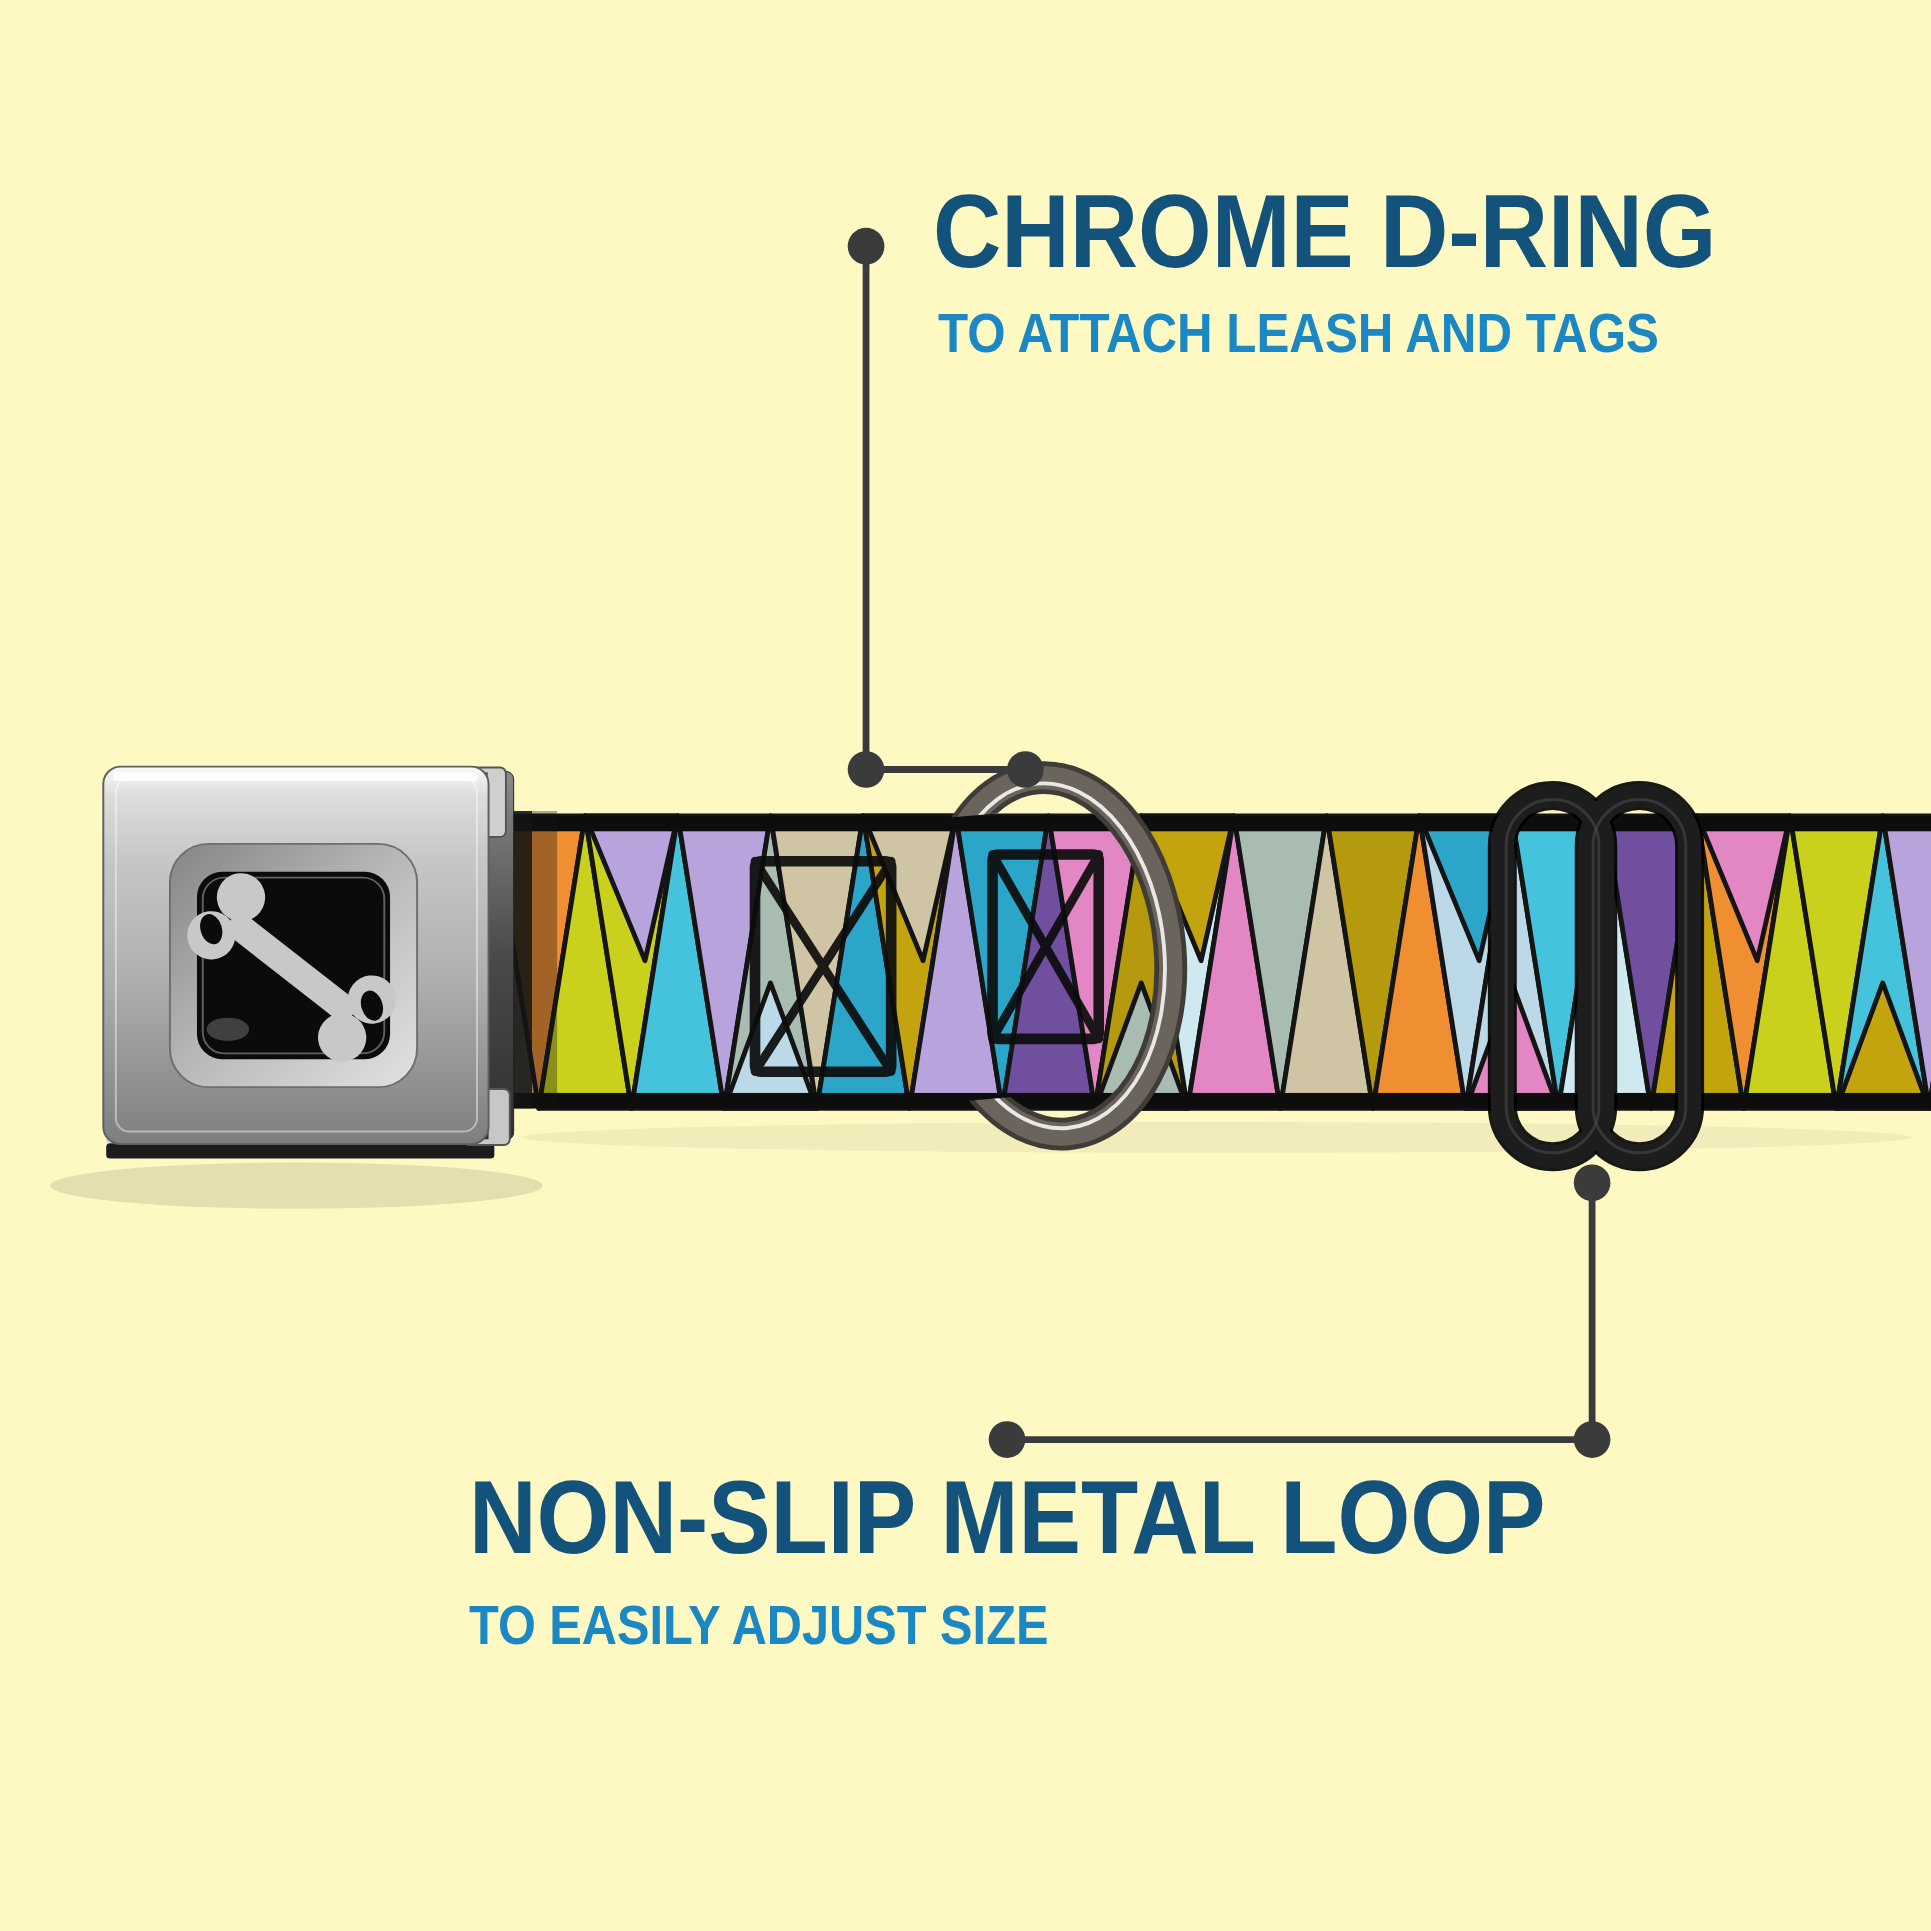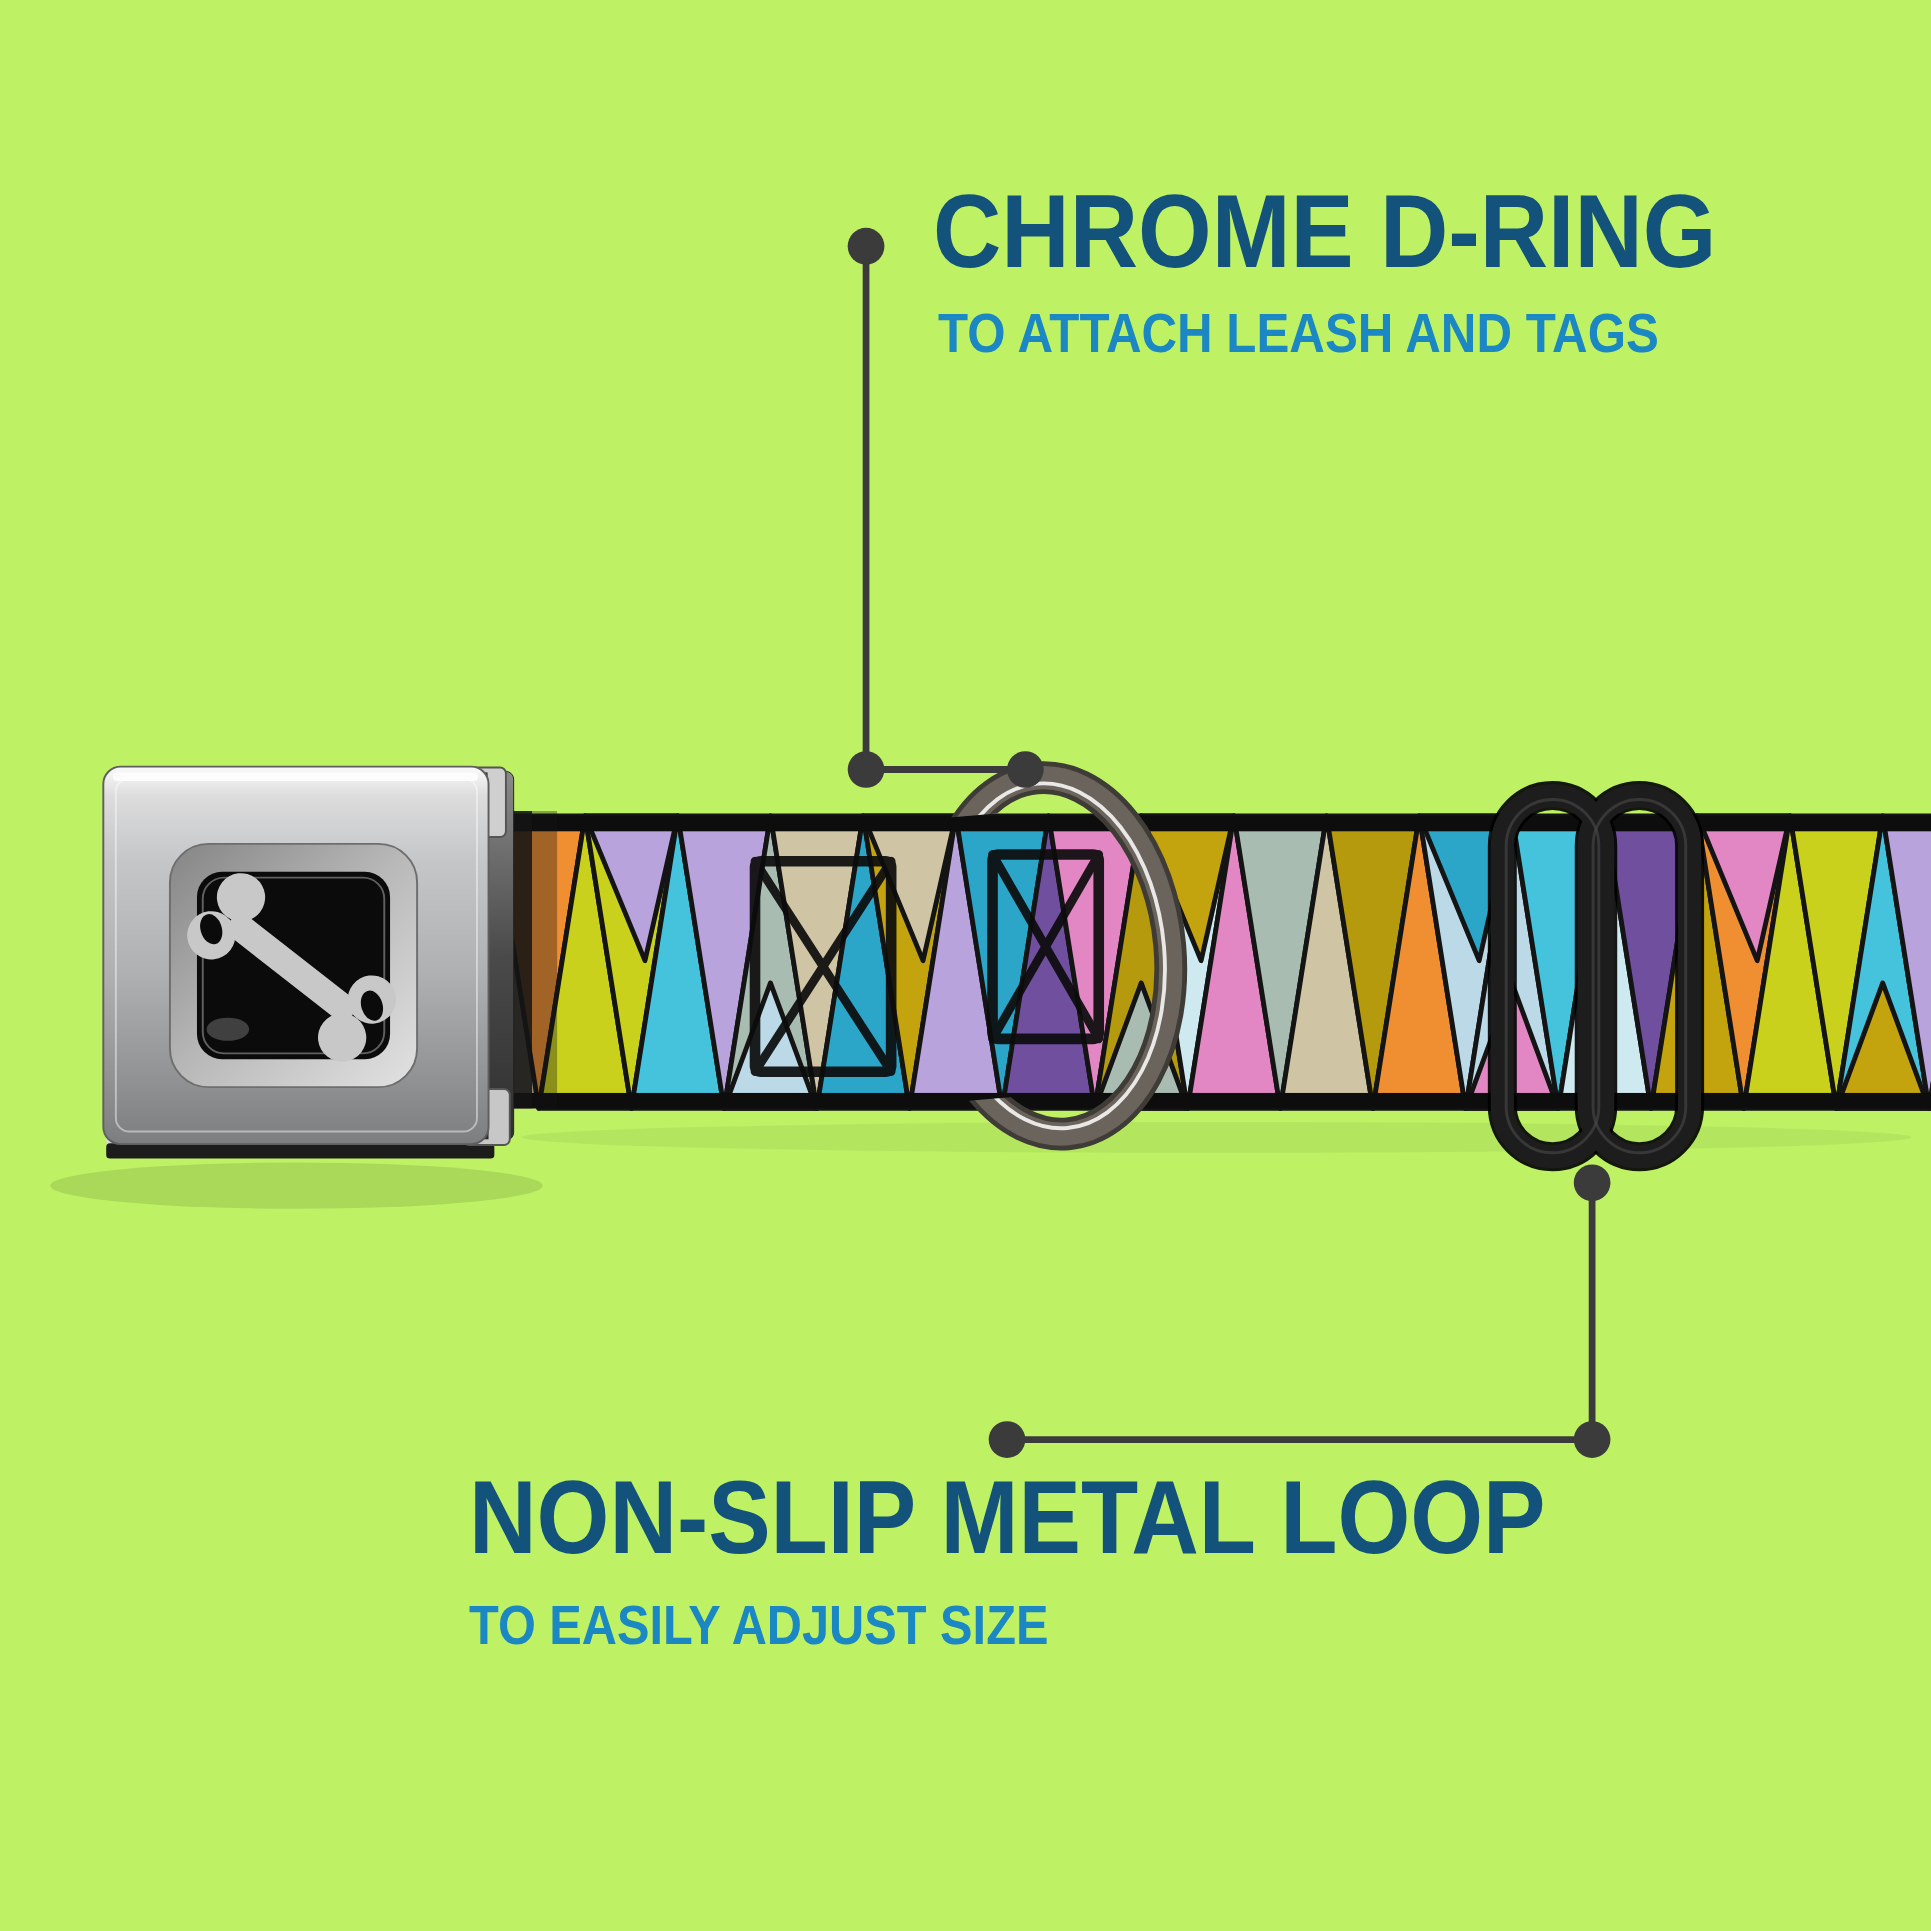--- a/index.html
+++ b/index.html
@@ -1,16 +1,16 @@
 <!DOCTYPE html>
 <html><head>
 <meta charset="utf-8">
 <style>
   html,body{margin:0;padding:0;background:#fff;}
-  #canvas{position:relative;width:1931px;height:1931px;background:#bef264;overflow:hidden;
+  #canvas{position:relative;width:1931px;height:1931px;background:#fef9c3;overflow:hidden;
           font-family:"Liberation Sans", sans-serif;}
   .headline{position:absolute;font-weight:bold;font-size:104px;line-height:1;
             color:var(--c-title,#12527b);white-space:nowrap;transform-origin:0 0;}
   .subline{position:absolute;font-weight:bold;font-size:56px;line-height:1;
            color:var(--c-sub,#1b88c3);white-space:nowrap;transform-origin:0 0;}
   #top-title{left:933px;top:179px;transform:scaleX(.91);}
   #top-sub{left:938px;top:305px;transform:scaleX(.88);}
   #bottom-title{left:469px;top:1465px;transform:scaleX(.90);}
   #bottom-sub{left:469px;top:1597px;transform:scaleX(.87);}
   #art{position:absolute;left:0;top:0;}

